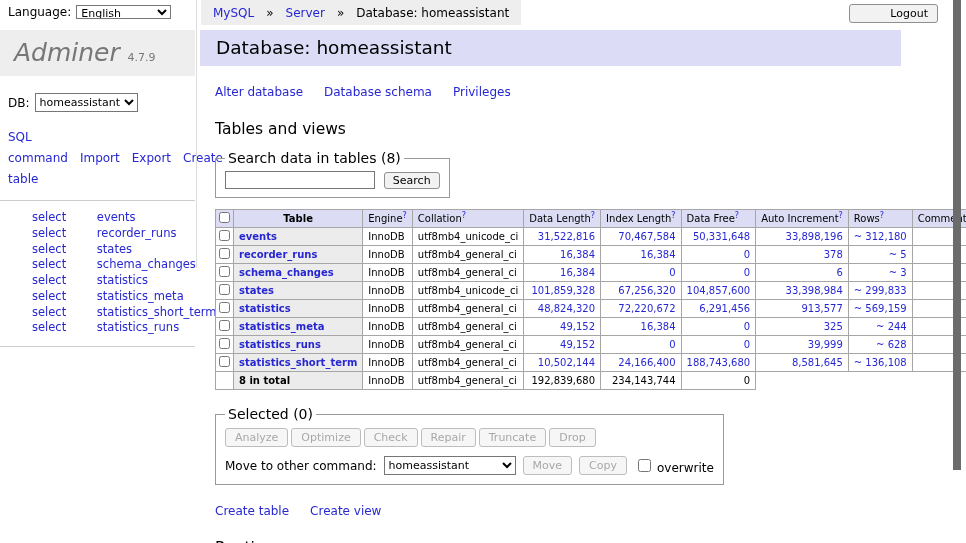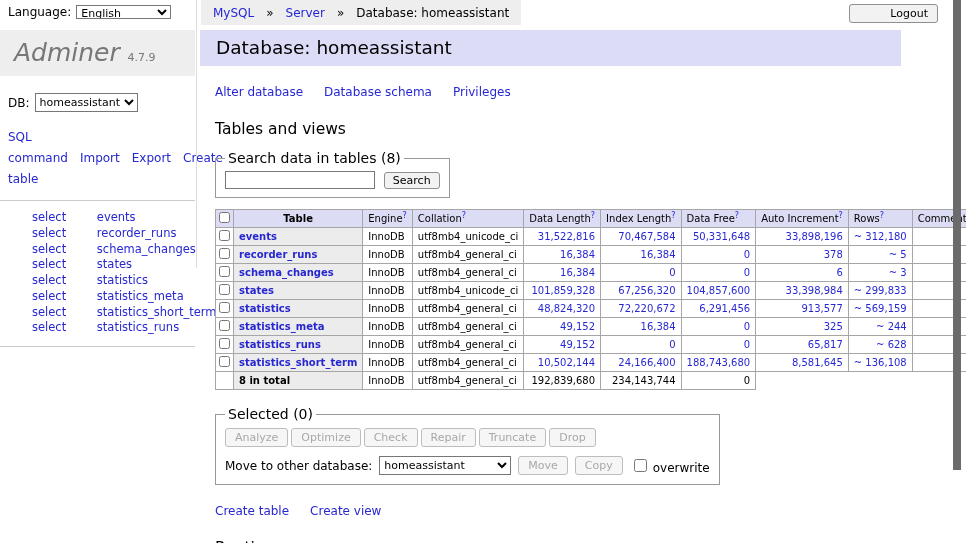--- a/index.html
+++ b/index.html
@@ -104,22 +104,22 @@
   </h1>
   <div id="dbrow">
     <span>DB:</span>
     <select><option value="homeassistant" selected="">homeassistant</option></select>
   </div>
   <p id="menu-actions"><a>SQL command</a><a>Import</a><a>Export</a><a>Create table</a></p>
   <hr>
   <ul id="table-list">
       <li><a>select</a> <a>events</a></li>
       <li><a>select</a> <a>recorder_runs</a></li>
+      <li><a>select</a> <a>states</a></li>
       <li><a>select</a> <a>schema_changes</a></li>
-      <li><a>select</a> <a>states</a></li>
       <li><a>select</a> <a>statistics</a></li>
       <li><a>select</a> <a>statistics_meta</a></li>
       <li><a>select</a> <a>statistics_short_term</a></li>
       <li><a>select</a> <a>statistics_runs</a></li>
     </ul>
   <hr>
 </div>
 <div id="menu-divider"></div>
 
 <div id="content">
@@ -220,21 +220,21 @@
           <td></td>
         </tr>
         <tr>
           <td class="chk"><input type="checkbox" style=""></td>
           <th><a>statistics_runs</a></th>
           <td>InnoDB</td>
           <td>utf8mb4_general_ci</td>
           <td class="num"><a>49,152</a></td>
           <td class="num"><a>0</a></td>
           <td class="num"><a>0</a></td>
-          <td class="num"><a>65,817</a></td>
+          <td class="num"><a>39,999</a></td>
           <td class="num"><a>~ 628</a></td>
           <td></td>
         </tr>
         <tr>
           <td class="chk"><input type="checkbox" style=""></td>
           <th><a>statistics_short_term</a></th>
           <td>InnoDB</td>
           <td>utf8mb4_general_ci</td>
           <td class="num"><a>10,502,144</a></td>
           <td class="num"><a>24,166,400</a></td>
@@ -251,21 +251,21 @@
           <td class="num">192,839,680</td>
           <td class="num">234,143,744</td>
           <td class="num">0</td>
         </tr>
       </tbody>
     </table>
   <fieldset id="selected-fs">
     <legend>Selected (0)</legend>
     <div class="btnrow"><button disabled="">Analyze</button><button disabled="">Optimize</button><button disabled="">Check</button><button disabled="">Repair</button><button disabled="">Truncate</button><button disabled="">Drop</button></div>
     <div class="moverow">
-      <span>Move to other database:</span>
+      <span>Move to other command:</span>
       <select><option value="homeassistant" selected="">homeassistant</option></select>
       <button disabled="">Move</button>
       <button disabled="">Copy</button>
       <label>
         <input type="checkbox" style="">
         <span>overwrite</span>
       </label>
     </div>
   </fieldset>
   <p class="linkrow"><a>Create table</a><a>Create view</a></p>

